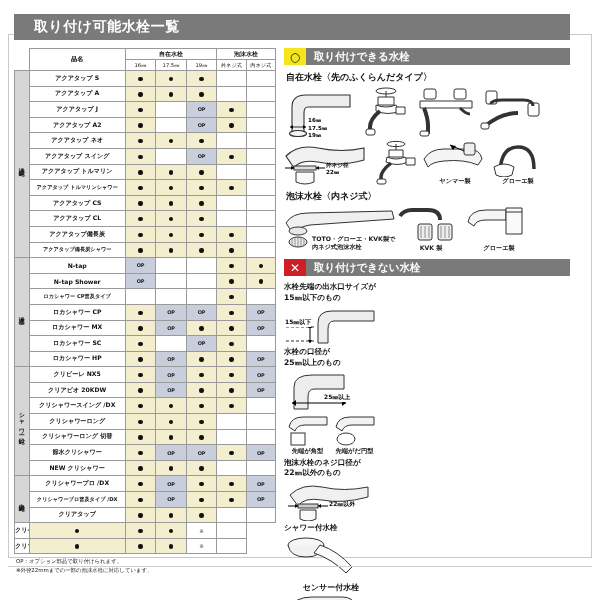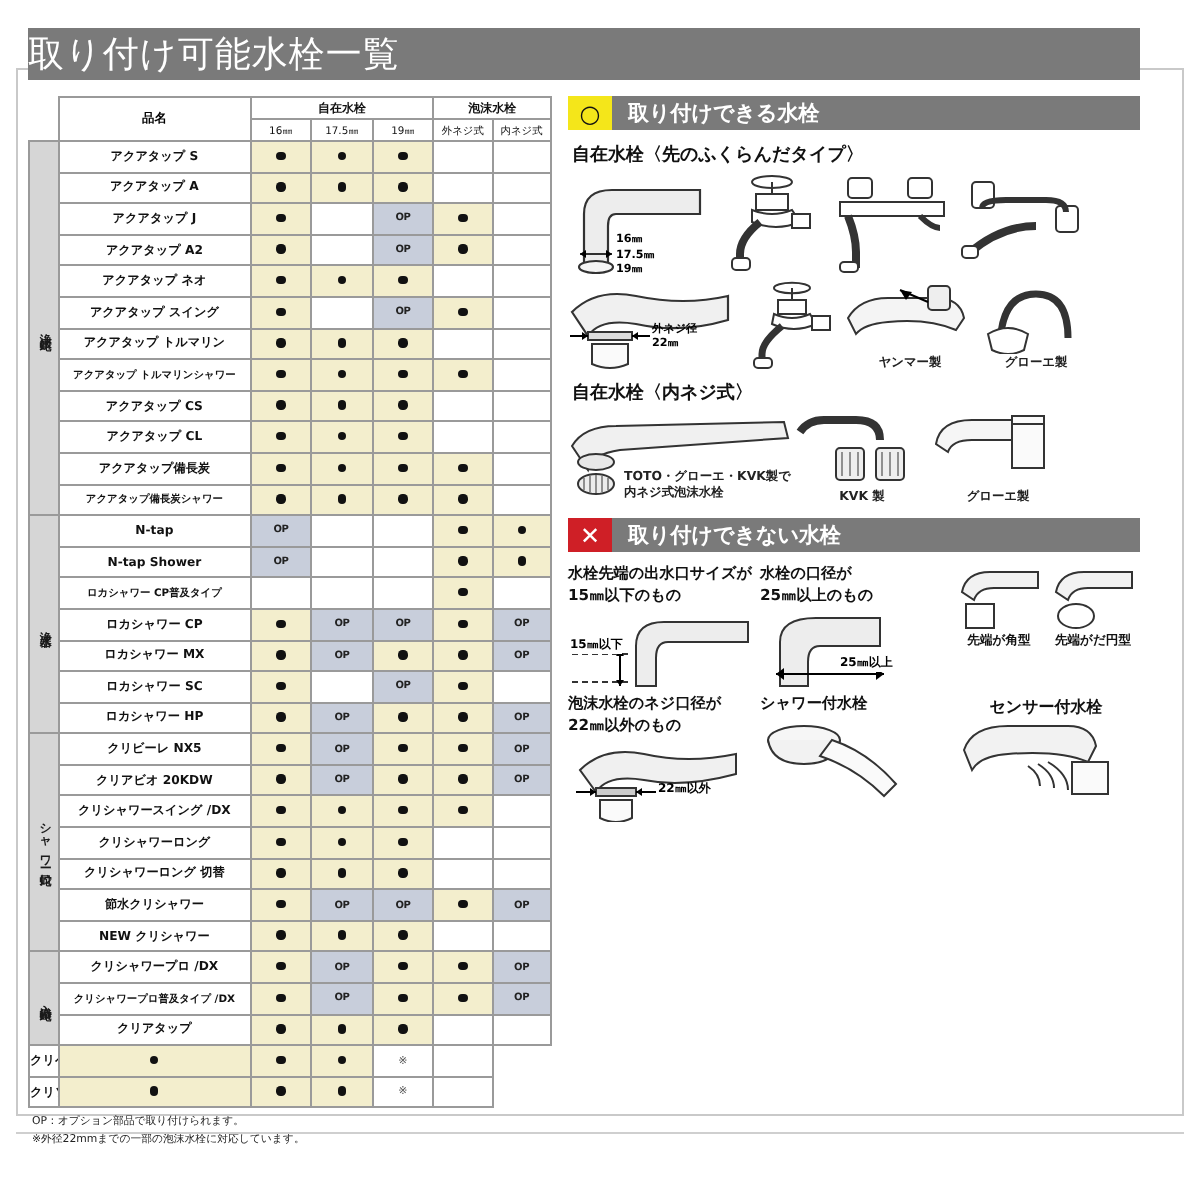--- a/index.html
+++ b/index.html
@@ -2,21 +2,21 @@
 <html><head>
 <meta charset="utf-8">
 <style>
   html,body{margin:0;padding:0;background:#fff;}
   body{width:600px;height:600px;font-family:"DejaVu Sans","Liberation Sans",sans-serif;}
   .page{position:relative;width:600px;height:600px;background:#fff;overflow:hidden;}
   .sheet{position:absolute;left:8px;top:34px;width:584px;height:524px;background:#fff;border:1px solid #c9c9c9;box-sizing:border-box;}
 
   
   .title-bar{position:absolute;left:14px;top:14px;width:556px;height:26px;background:#7a7a7a;display:flex;align-items:center;}
-  .title-bar .title-text{color:#fff;font-weight:normal;font-size:18px;letter-spacing:.5px;padding-left:0;}
+  .title-bar .title-text{color:#fff;font-weight:bold;font-size:14px;letter-spacing:.5px;padding-left:20px;}
 
   
   .table-wrap{position:absolute;left:14px;top:48px;width:262px;}
   table.compat{border-collapse:collapse;width:262px;font-size:5.4px;table-layout:fixed;}
   table.compat th,table.compat td{border:1px solid #9a9a9a;padding:0;text-align:center;vertical-align:middle;}
   .cat-col{width:13px;}
   .name-col{width:85px;}
   .d-col{width:27px;}
   .t-col{width:26px;}
   th.grp{font-size:6px;font-weight:bold;height:10px;background:#fff;color:#111;}
@@ -39,21 +39,21 @@
   .right{position:absolute;left:284px;top:48px;width:286px;}
   .sec-bar{display:flex;align-items:center;height:17px;background:#7a7a7a;margin-bottom:6px;}
   .sec-badge{width:22px;height:17px;display:flex;align-items:center;justify-content:center;font-size:12px;font-weight:bold;}
   .sec-badge.ok{background:#f4e61a;color:#111;}
   .sec-badge.ng{background:#cf1f26;color:#fff;}
   .sec-bar .sec-label{color:#fff;font-weight:bold;font-size:10.5px;padding-left:8px;}
   .sub-h{font-size:9px;font-weight:bold;color:#111;margin:4px 0 1px 2px;}
   .fig-row{display:flex;align-items:flex-end;gap:2px;}
   .cap{font-size:6.2px;color:#222;text-align:center;font-weight:bold;}
   .cap-l{font-size:6.2px;color:#222;font-weight:bold;line-height:1.35;}
-  .ng-grid{display:flex;gap:2px;margin-top:2px;}
+  .ng-grid{display:flex;gap:2px;margin-top:2px;flex-direction:column;}
   .ng-cell{width:94px;}
   .ng-title{font-size:7.6px;font-weight:bold;color:#111;line-height:1.4;margin-bottom:2px;}
   .ng-sub{font-size:6.3px;font-weight:bold;color:#111;text-align:center;}
   .ng-sub2{font-size:8px;font-weight:bold;color:#111;text-align:center;margin-top:1px;}
   .ng-small{display:flex;justify-content:space-around;}
   svg{display:block;}
   .botline{position:absolute;left:8px;top:566px;width:584px;height:1px;background:#cfcfcf;}
 </style>
 </head>
 <body>
@@ -437,21 +437,21 @@
       </div>
       <div style="width:56px">
         <svg width="56" height="40" viewBox="0 0 56 40">
           <path d="M10 38 q0 -28 18 -28 q16 0 16 22" fill="none" stroke="#333" stroke-width="3.5"></path>
           <path d="M4 30 q10 -6 20 0 l-2 8 q-8 4 -16 0 z" fill="#fff" stroke="#333"></path>
         </svg>
         <div class="cap">グローエ製</div>
       </div>
     </div>
 
-    <div class="sub-h">自在水栓〈内ネジ式〉</div>
+    <div class="sub-h">泡沫水栓〈内ネジ式〉</div>
     <div class="fig-row">
       <div style="position:relative;width:112px">
         <svg width="112" height="44" viewBox="0 0 112 44">
           <path d="M2 14 q6 -10 22 -10 l84 -2 l2 8 l-84 6 q-14 2 -16 10 z" fill="#f0f0f0" stroke="#333"></path>
           <ellipse cx="14" cy="22" rx="9" ry="4" fill="#e8e8e8" stroke="#333"></ellipse>
           <ellipse cx="14" cy="33" rx="9" ry="5" fill="#ececec" stroke="#333"></ellipse>
           <g stroke="#333" stroke-width=".5">
             <line x1="8" y1="30" x2="8" y2="36"></line>
               <line x1="11" y1="29" x2="11" y2="37"></line>
             <line x1="14" y1="28.5" x2="14" y2="37.5"></line>

